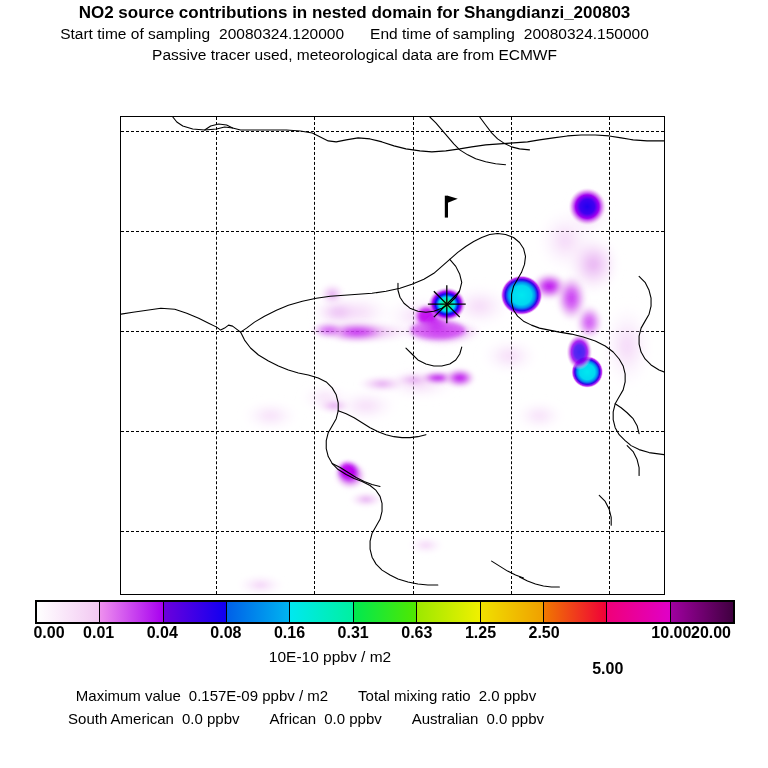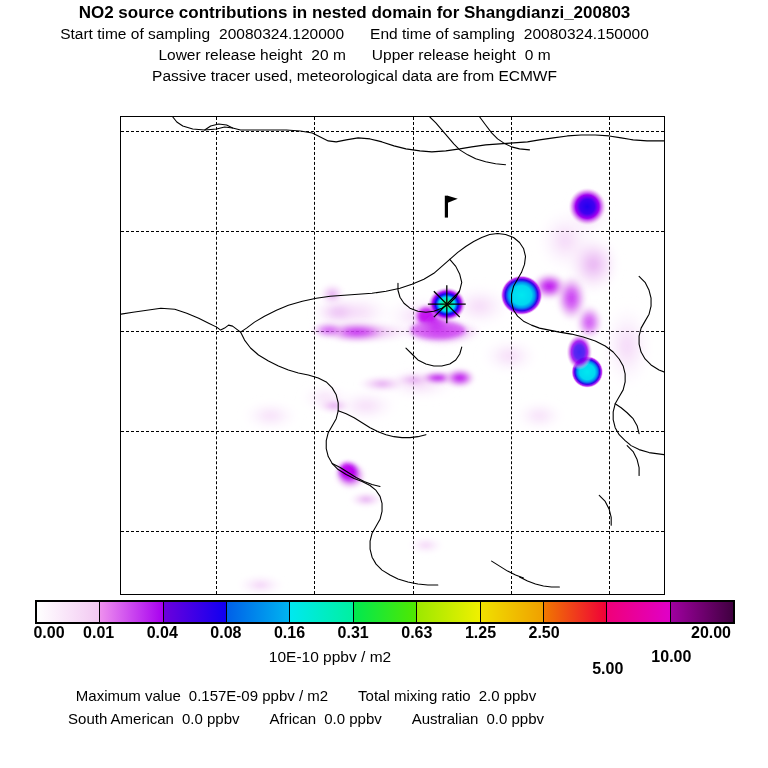--- a/index.html
+++ b/index.html
@@ -150,23 +150,20 @@
 </head>
 <body>
 
 <div id="header">
   <div id="plot-title">NO2 source contributions in nested domain for Shangdianzi_200803</div>
 
   <div class="subtitle-row">
     <span class="sub-cell">Start time of sampling</span><span class="gap-small"></span><span class="sub-cell">20080324.120000</span><span class="gap-wide"></span><span class="sub-cell">End time of sampling</span><span class="gap-small"></span><span class="sub-cell">20080324.150000</span>
   </div>
 
-  <div class="subtitle-row">
-    <span class="sub-cell">Lower release height</span><span class="gap-small"></span><span class="sub-cell">20 m</span><span class="gap-wide"></span><span class="sub-cell">Upper release height</span><span class="gap-small"></span><span class="sub-cell">0 m</span>
-  </div>
 
   <div class="subtitle-row">Passive tracer used, meteorological data are from ECMWF</div>
 </div>
 
 <div id="map-frame">
   <div id="map-inner">
 
     <svg id="plume-svg" viewBox="0 0 545 479" preserveAspectRatio="none">
       <defs>
         <radialGradient id="gPeak">
@@ -376,21 +373,21 @@
       <span class="cb-tick" style="left: 49px;">0.00</span>
       <span class="cb-tick" style="left: 98.6364px;">0.01</span>
       <span class="cb-tick" style="left: 162.273px;">0.04</span>
       <span class="cb-tick" style="left: 225.909px;">0.08</span>
       <span class="cb-tick" style="left: 289.545px;">0.16</span>
       <span class="cb-tick" style="left: 353.182px;">0.31</span>
       <span class="cb-tick" style="left: 416.818px;">0.63</span>
       <span class="cb-tick" style="left: 480.455px;">1.25</span>
       <span class="cb-tick" style="left: 544.091px;">2.50</span>
       <span class="cb-tick" style="left: 607.727px; margin-top: 36px;">5.00</span>
-      <span class="cb-tick" style="left: 671.364px; margin-top: 24px;">10.00</span>
+      <span class="cb-tick" style="left: 671.364px;">10.00</span>
       <span class="cb-tick" style="left: 711px;">20.00</span>
     </div>
   <div id="cb-unit">10E-10 ppbv / m2</div>
 </div>
 
 <div id="footer">
   <div class="footer-row">
     <span>Maximum value</span><span class="f-gap-s"></span><span>0.157E-09 ppbv / m2</span><span class="f-gap-l"></span><span>Total mixing ratio</span><span class="f-gap-s"></span><span>2.0 ppbv</span>
   </div>
   <div class="footer-row">

